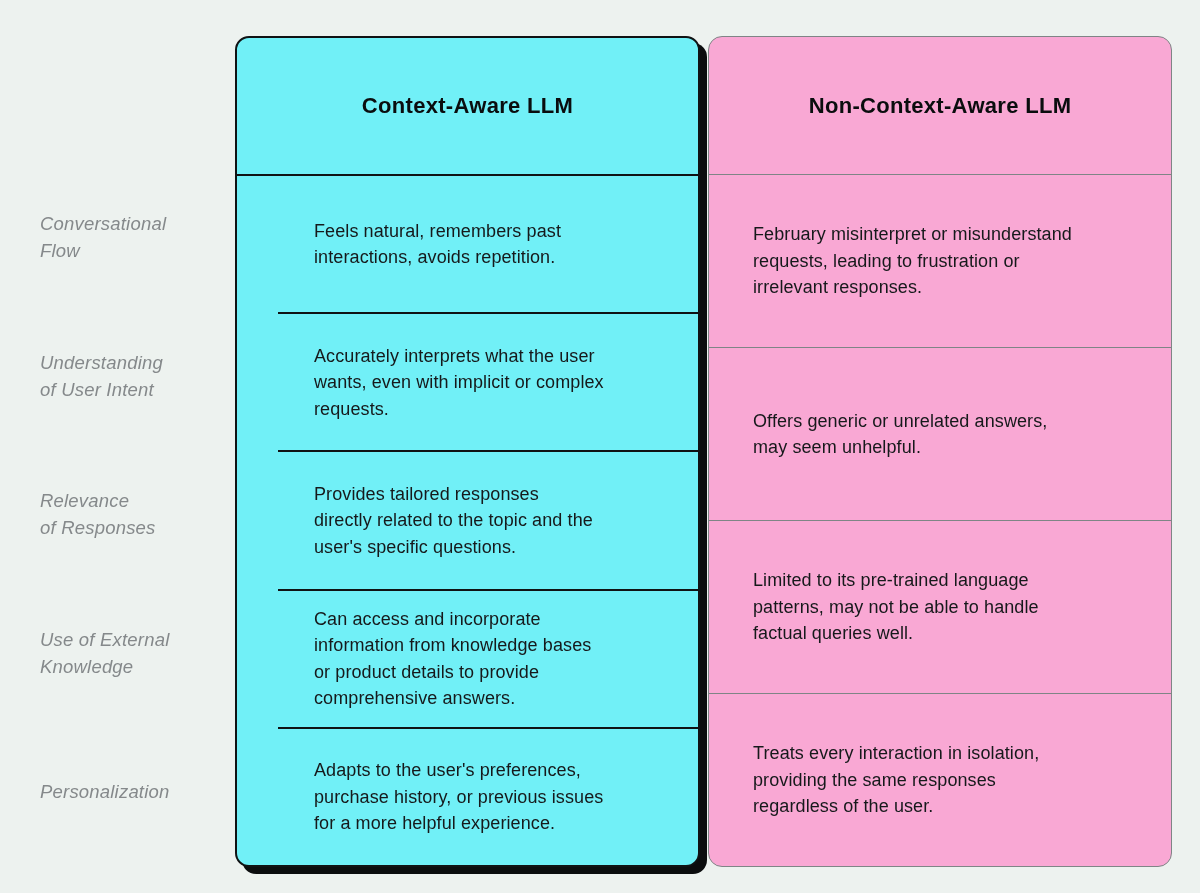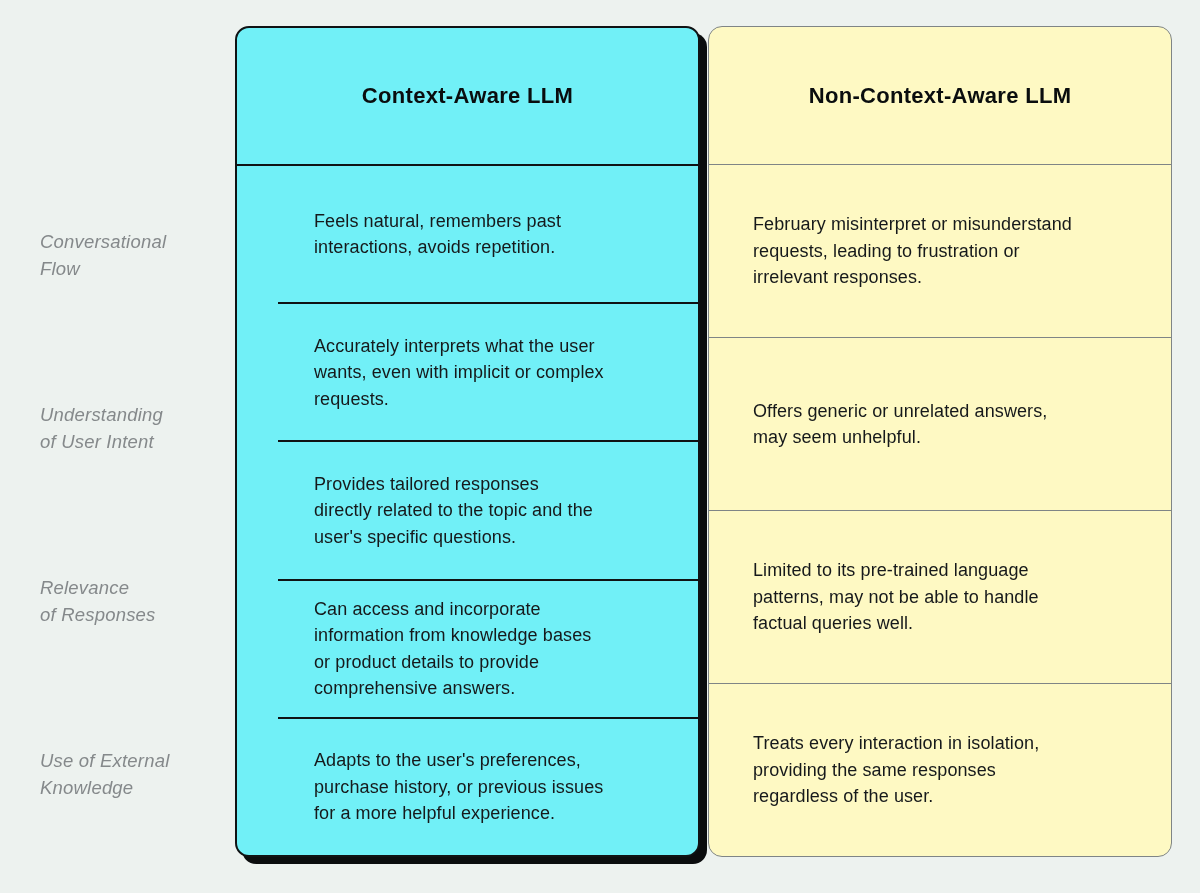--- a/index.html
+++ b/index.html
@@ -33,33 +33,33 @@
     display:flex;align-items:center;
     padding-left:40px;padding-right:10px;
     font-style:italic;
     font-size:18.5px;line-height:27px;
     color:var(--muted-label);
     white-space:pre-line;
     letter-spacing:0.2px;
   }
   
   .card{
-    position:absolute;top:26px;height:831px;
+    position:absolute;top:36px;height:831px;
     display:flex;flex-direction:column;
     border-radius:14px;
   }
   .cyan-card{
     left:235px;width:465px;
     background:var(--accent);
     border:2px solid var(--card-border);
     box-shadow:7px 7px 0 0 var(--shadow);
   }
   .white-card{
     left:708px;width:464px;
-    background:#fef9c3;
+    background:#f9a8d4;
     border:1px solid var(--white-card-border);
   }
   .card-header{
     flex:0 0 138px;
     display:flex;align-items:center;justify-content:center;
     font-weight:700;
     font-size:22px;
     color:#0A0D0E;
     letter-spacing:0.3px;
   }
@@ -93,20 +93,21 @@
   <div class="labels-col">
     <div class="header-spacer"></div>
     <div class="label-cell">Conversational
 Flow</div>
     <div class="label-cell">Understanding
 of User Intent</div>
     <div class="label-cell">Relevance
 of Responses</div>
     <div class="label-cell">Use of External
 Knowledge</div>
+    <div class="label-cell">Personalization</div>
   </div>
 
   <div class="card cyan-card">
     <div class="card-header">Context-Aware LLM</div>
     <div class="cell">Feels natural, remembers past
 interactions, avoids repetition.</div>
     <div class="cell">Accurately interprets what the user
 wants, even with implicit or complex
 requests.</div>
     <div class="cell">Provides tailored responses

